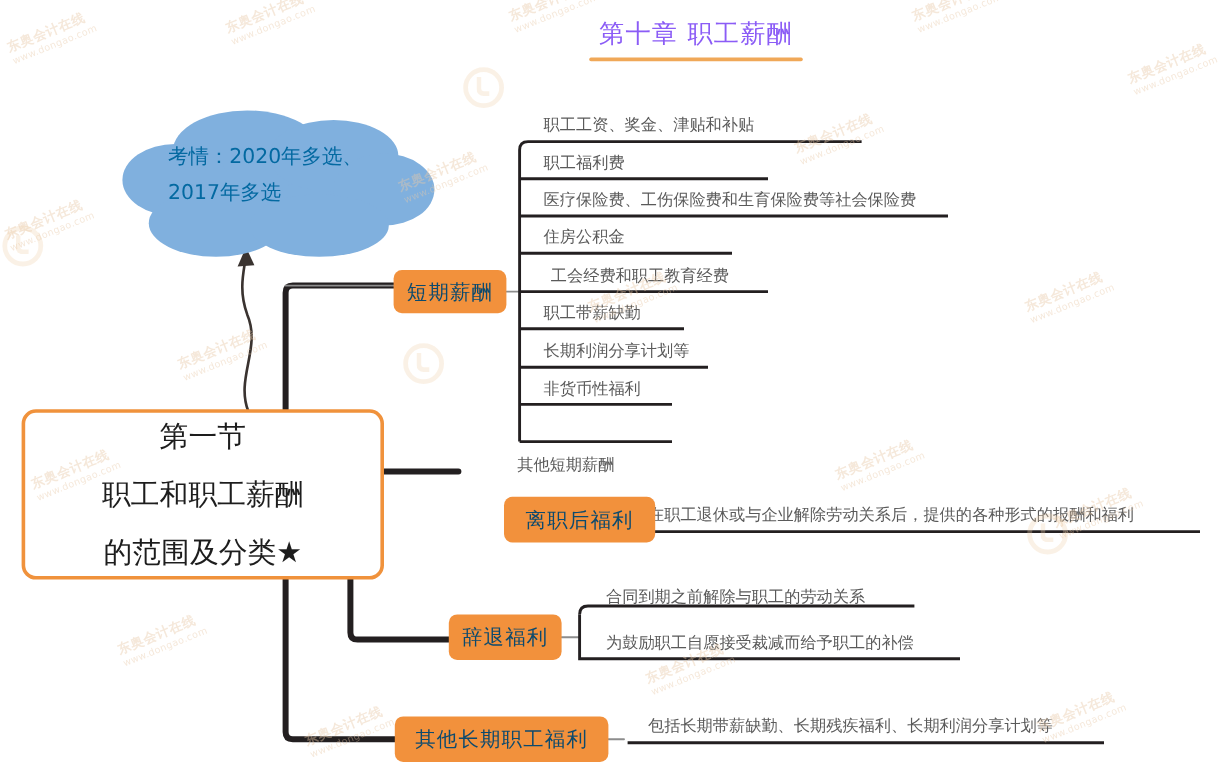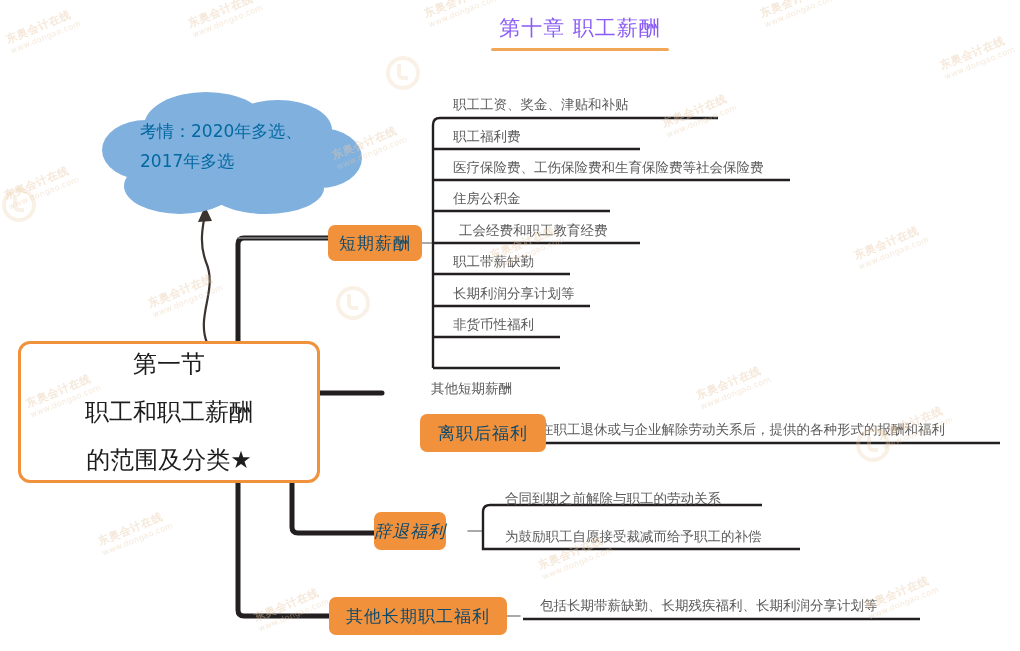--- a/index.html
+++ b/index.html
@@ -137,21 +137,21 @@
     display: flex;
     align-items: center;
     justify-content: center;
     font-size: 17px;
     letter-spacing: 1px;
     z-index: 5;
     box-sizing: border-box;
   }
   #pill-short  { left: 328px; top: 225px; width: 94px;  height: 36px; }
   #pill-post   { left: 379px; top: 414px; width: 126px; height: 38px; margin-left: 41px; }
-  #pill-term   { left: 374px; top: 512px; width: 72px;  height: 38px; font-style: italic; }
+  #pill-term   { left: 374px; top: 512px; width: 94px;  height: 38px; }
   #pill-other  { left: 329px; top: 597px; width: 178px; height: 38px; }
 
   
   .leaf {
     position: absolute;
     font-size: 13.5px;
     color: #5a5a5a;
     line-height: 18px;
     white-space: nowrap;
     z-index: 4;

